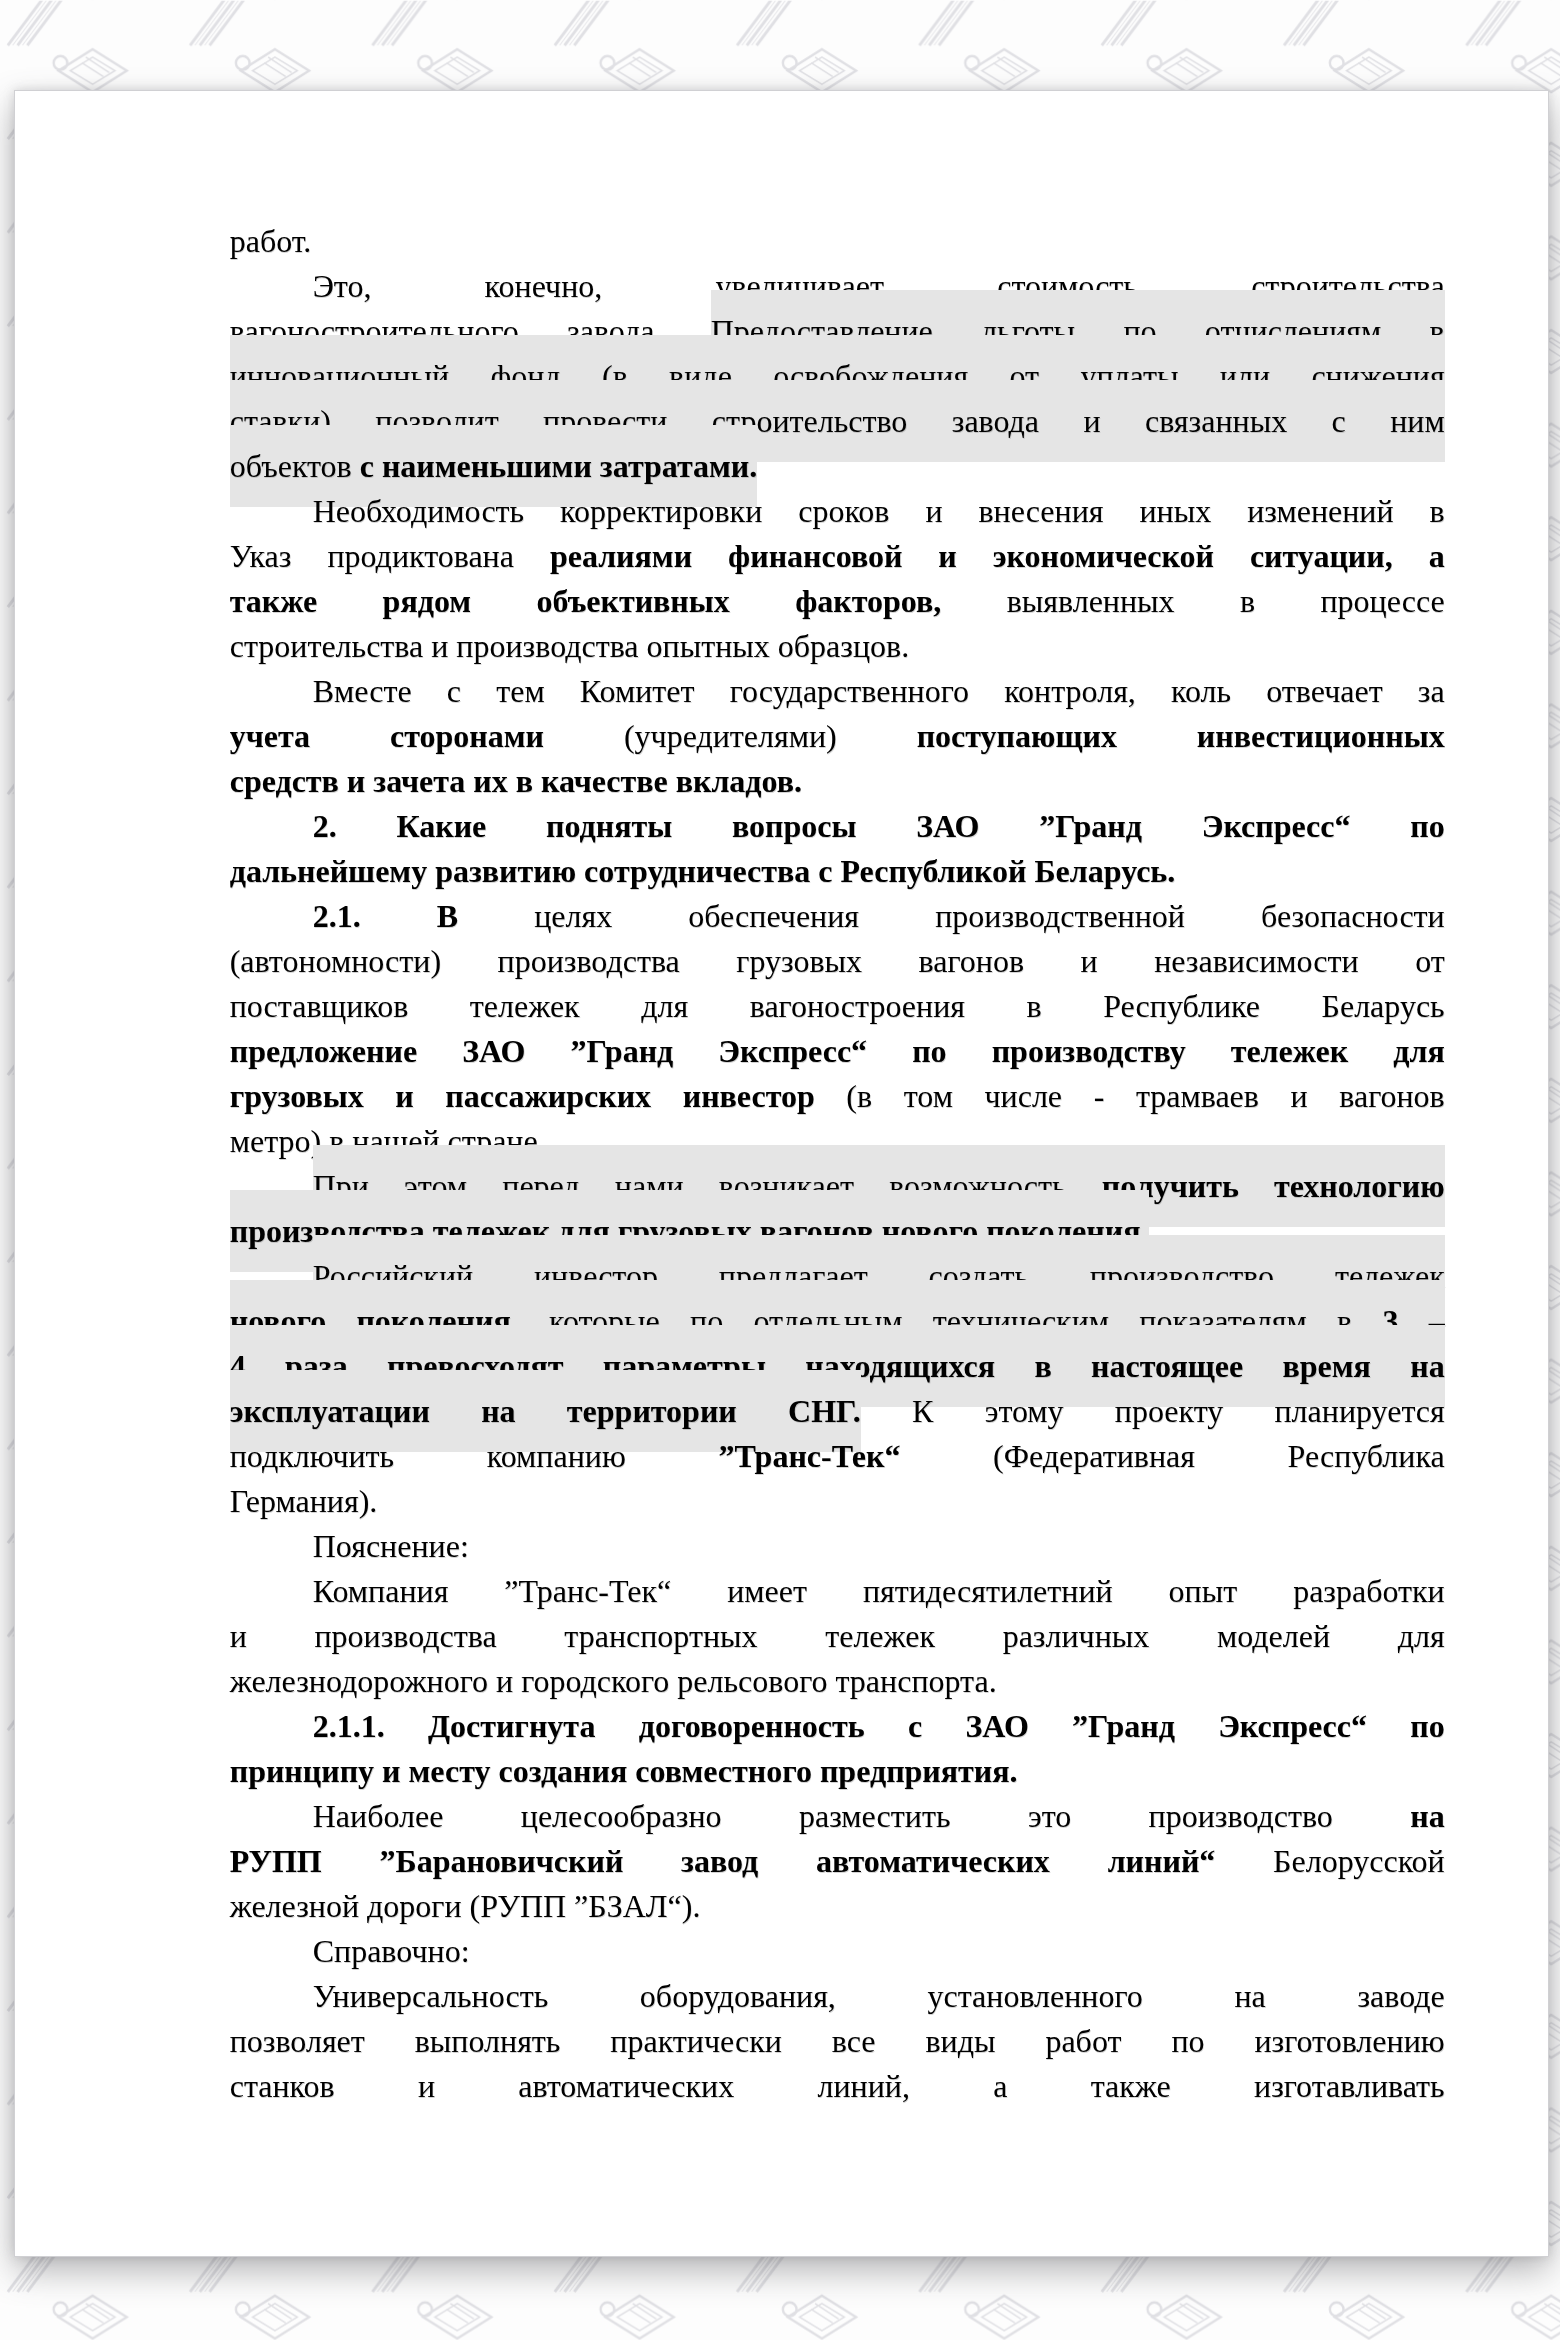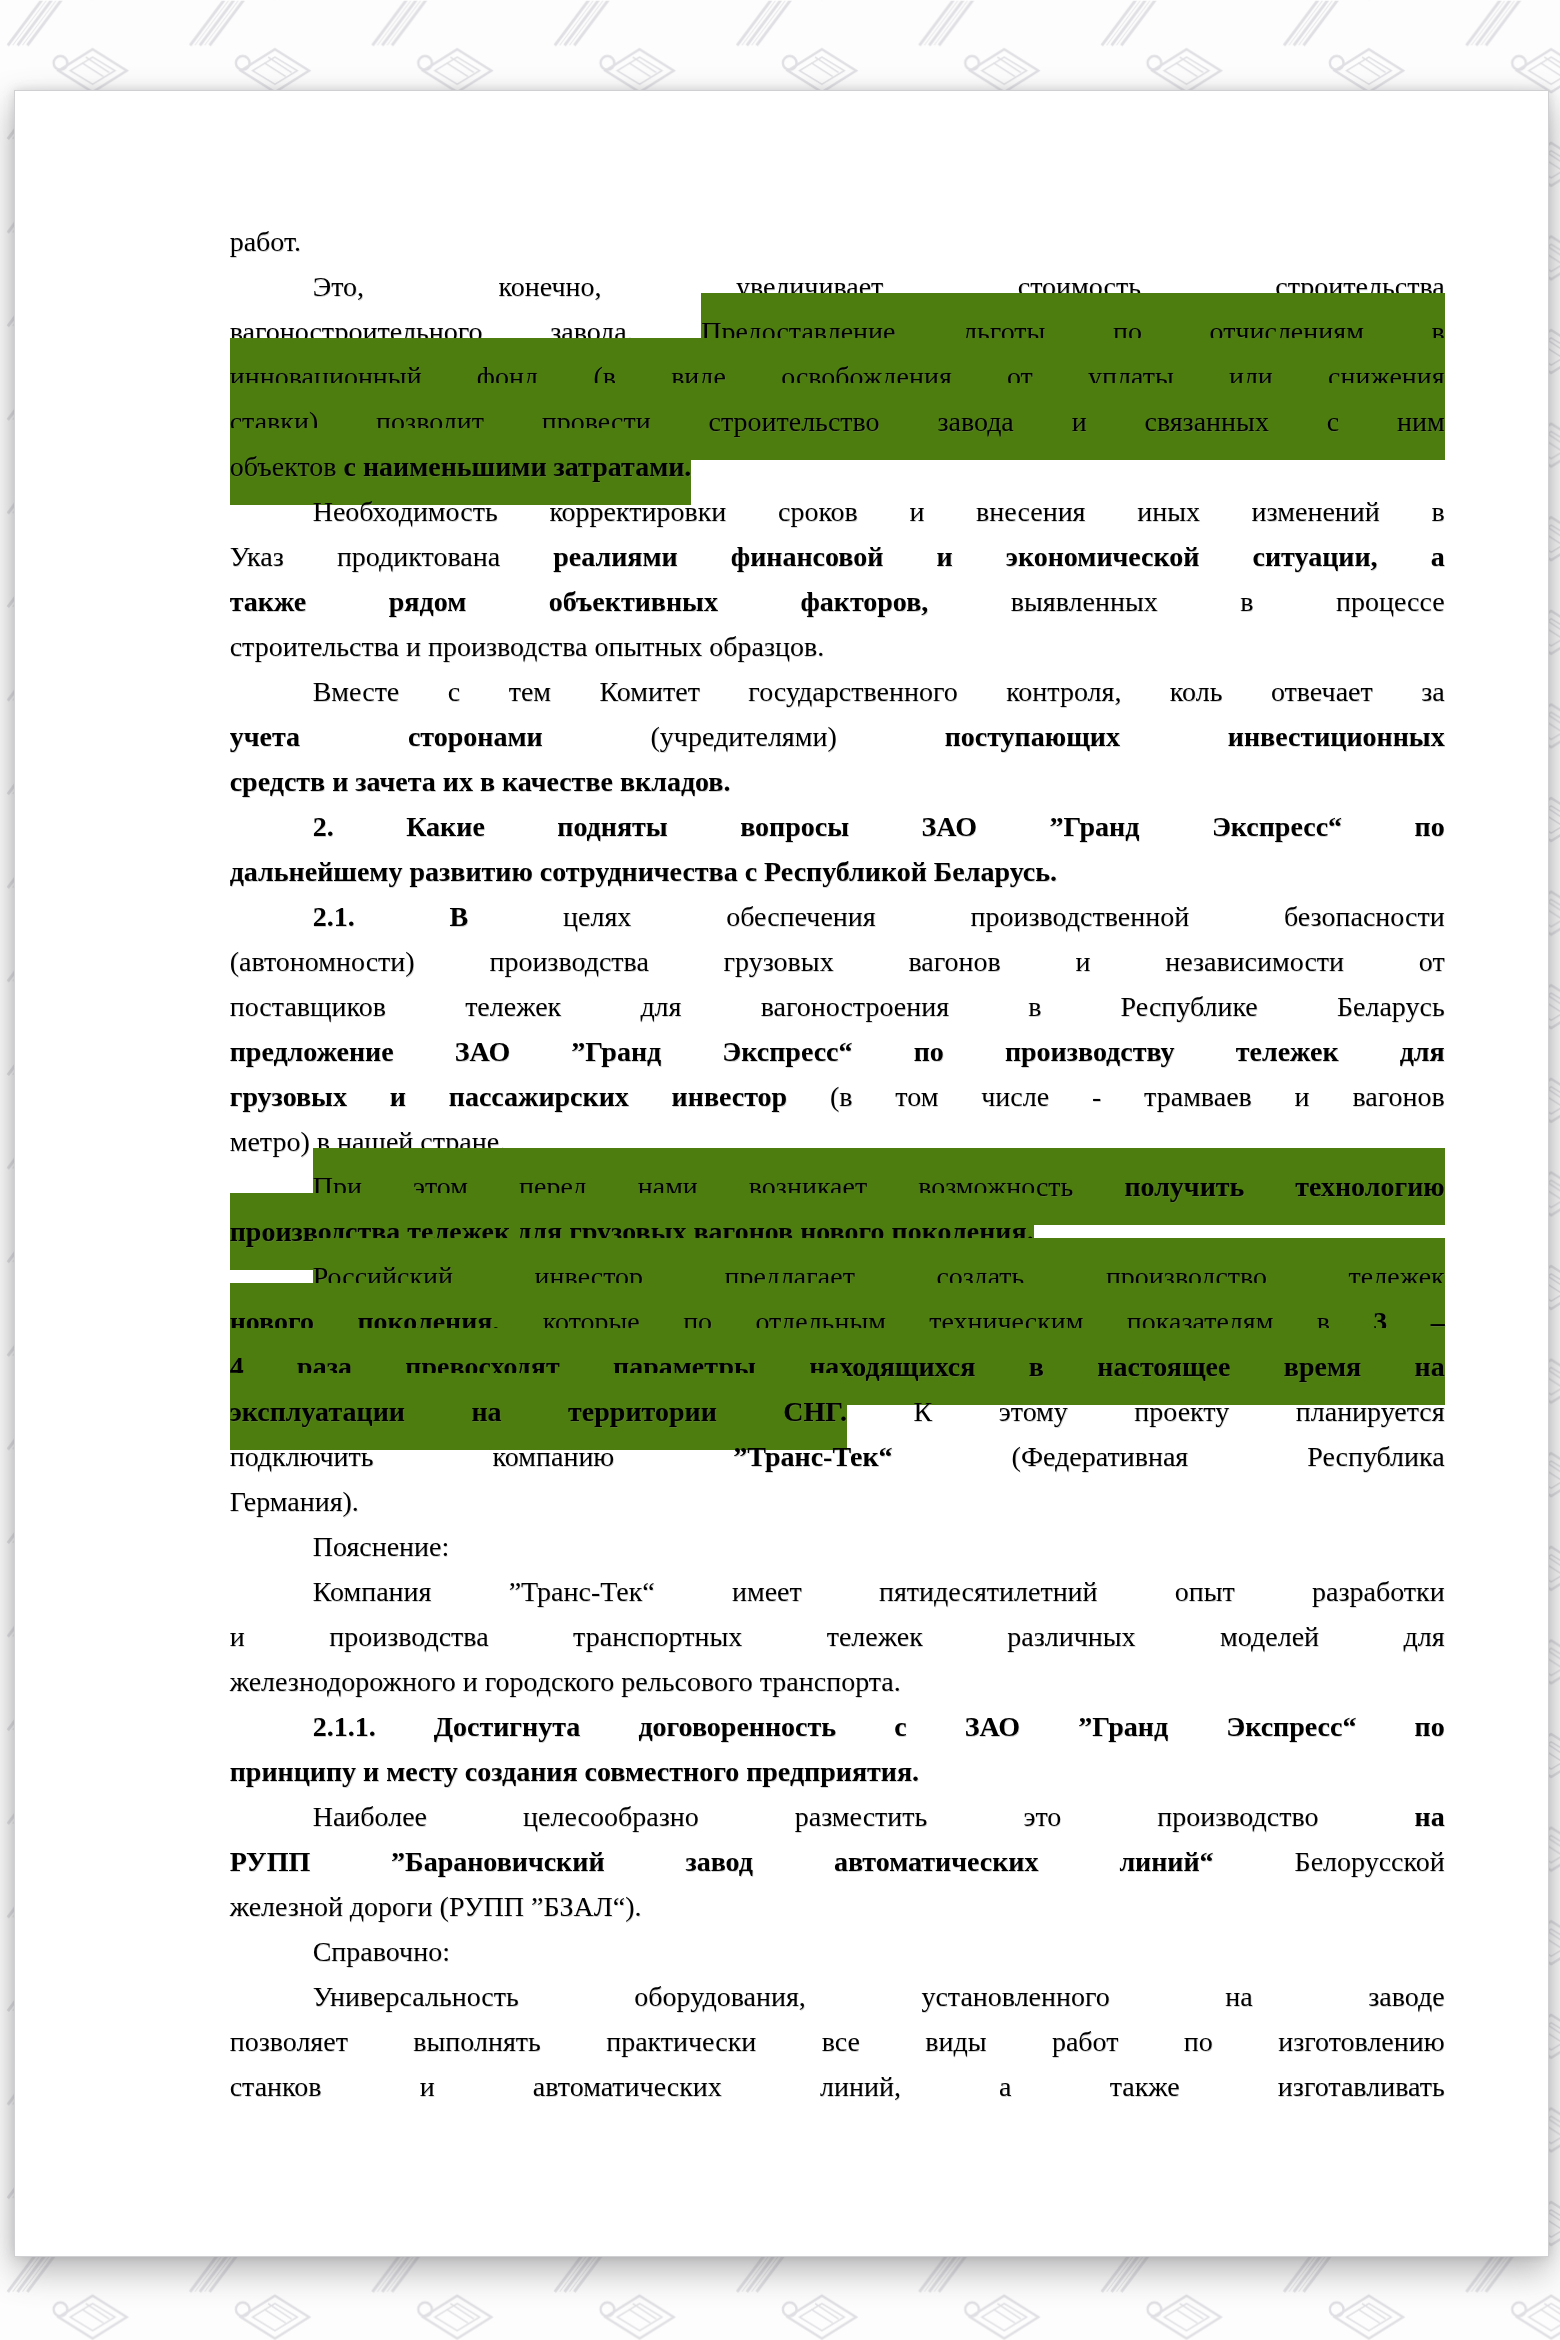--- a/index.html
+++ b/index.html
@@ -25,33 +25,33 @@
   }
   .textblock{
     position:absolute;
     left:215px;top:128px;
     width:1215px;
     color:#000;
   }
   .line{
     height:45px;
     line-height:45px;
-    font-size:28px;
+    font-size:32px;
     white-space:nowrap;
     text-shadow:0.6px 0.8px 0 rgba(130,130,130,.35);
   }
   .line.j{
     white-space:normal;
     text-align:justify;
     text-align-last:justify;
   }
   .line.ind{padding-left:83px;}
   .b{font-weight:bold;}
   .i{}
-  .hl{background:#4d7c0f;padding:23px 0;}
+  .hl{background:#e5e5e5;padding:23px 0;}
 </style>
 </head>
 <body>
 
 <svg class="bg-pattern" width="1560" height="2341" xmlns="http://www.w3.org/2000/svg" aria-hidden="true" viewBox="0 0 1600 2400">
   <defs>
     <pattern id="bgpat" width="187" height="96" patternUnits="userSpaceOnUse">
 
       <g stroke="#e0e0e4" fill="none" stroke-width="3">
         <path d="M8,46 L44,-2"></path>

